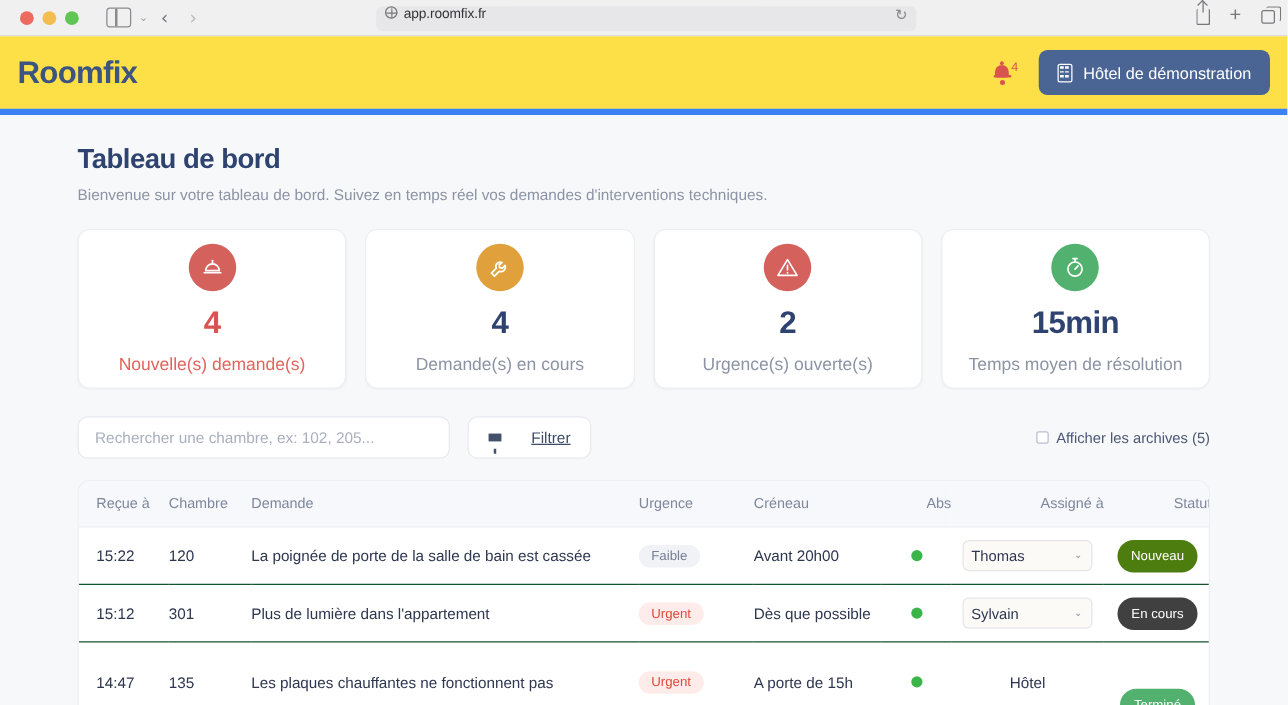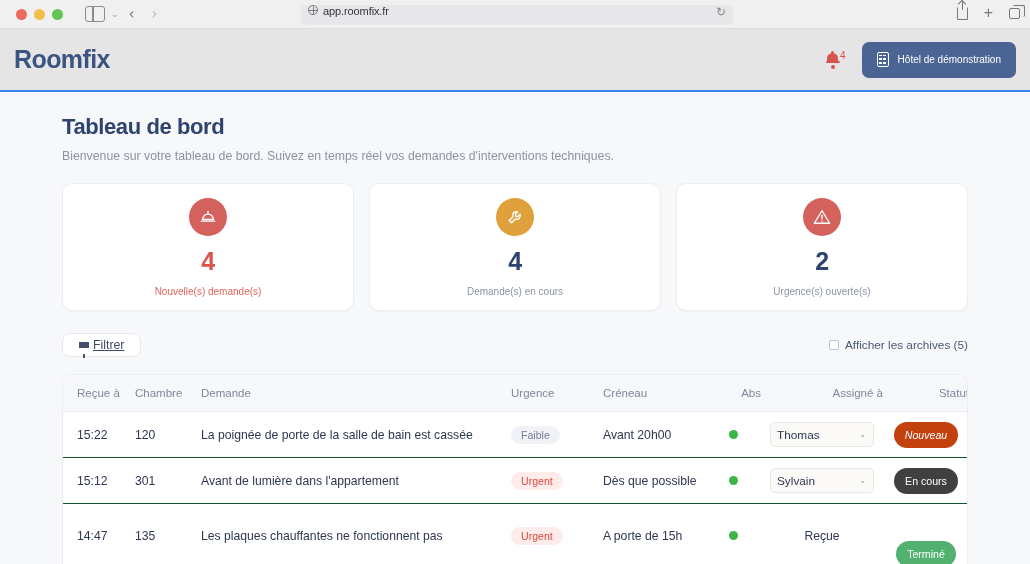--- a/index.html
+++ b/index.html
@@ -52,45 +52,45 @@
   .share-ic::before { content:""; position:absolute; left:4.2px; top:-6px; width:1.3px; height:9px; background:#77777c; }
   .share-ic::after { content:""; position:absolute; left:1.6px; top:-5.6px; width:5px; height:5px;
      border-left:1.3px solid #77777c; border-top:1.3px solid #77777c; transform: rotate(45deg); }
   .plus-ic { font-size:16px; color:#77777c; font-weight:300; line-height:1; }
   .tabs-ic { width:11px; height:11px; border:1.3px solid #77777c; border-radius:2px; position:relative; }
   .tabs-ic::before { content:""; position:absolute; left:2.5px; top:-3.5px; width:11px; height:11px;
       border:1.3px solid #77777c; border-radius:2px; border-bottom:none; border-left:none; }
 
   
   .app-header {
-    height: 63px; background: #e5e5e5;
+    height: 63px; background: #fde047;
     display: flex; align-items: center; justify-content: space-between;
     padding: 0 14px 0 14px;
-    border-bottom: 2px solid #3b82f6;
+    border-bottom: 5px solid #3b82f6;
   }
   .logo { font-size: 25px; font-weight: 700; color: #3c5481; letter-spacing: -0.6px; }
   .header-right { display: flex; align-items: center; gap: 16px; }
   .bell-wrap { position: relative; display:flex; align-items:center; }
   .bell {
     width: 13px; height: 13px; position: relative;
   }
   .bell-body {
     position:absolute; left:1px; top:0px; width:11px; height:10px;
     background:#d9534f;
     border-radius: 6px 6px 2px 2px;
   }
   .bell-body::after{ content:""; position:absolute; left:-1.5px; bottom:0; width:14px; height:1.6px; background:#d9534f; border-radius:1px;}
   .bell-clap { position:absolute; left:4.5px; bottom:-3px; width:4px; height:4px; background:#d9534f; border-radius:50%; }
   .bell-top { position:absolute; left:5px; top:-2.5px; width:3px; height:3px; background:#d9534f; border-radius:50%; }
   .bell-badge { font-size: 10px; color: #d9534f; margin-left: 1px; align-self:flex-start; margin-top:-3px; }
   .hotel-btn {
     background: #4a6594; color: #fff;
     border-radius: 7px; height: 36px;
     display: flex; align-items: center; gap: 9px;
-    padding: 0 15px; font-size: 10px; cursor: pointer;
+    padding: 0 15px; font-size: 13px; cursor: pointer;
     border: none;
   }
   .bldg { width: 12px; height: 15px; border: 1.3px solid #ffffff; border-radius: 2px; position: relative; display:grid;
      grid-template-columns: 1fr 1fr; gap:1.2px; padding:1.6px 1.8px; }
   .bldg i { background:#fff; display:block; height:1.6px; }
 
   
   .main { padding: 22px 62px 0 62px; }
   .page-title { font-size: 22px; font-weight: 700; color: #2f4370; letter-spacing: -0.4px; }
   .page-sub { font-size: 12.3px; color: #8c93a4; margin-top: 9px; }
@@ -100,35 +100,35 @@
     flex: 1; background: #fff; border: 1px solid #edeef2; border-radius: 10px;
     height: 128px; display: flex; flex-direction: column; align-items: center; justify-content: center;
     box-shadow: 0 1px 2px rgba(20,30,60,0.035);
   }
   .card-icon {
     width: 38px; height: 38px; border-radius: 50%;
     display: flex; align-items: center; justify-content: center; margin-bottom: 11px;
   }
   .card-val { font-size: 25px; font-weight: 700; color: #2f4370; letter-spacing:-0.5px; }
   .card-val.red { color: #d9534f; }
-  .card-label { font-size: 10px; color: #8c93a4; margin-top: 10px; }
+  .card-label { font-size: 14px; color: #8c93a4; margin-top: 10px; }
   .card-label.red { color: #e2635c; }
 
   .toolbar { display: flex; align-items: center; margin-top: 22px; gap: 14px; }
   .search-input {
     width: 298px; height: 34px; background: #fff;
     border: 1px solid #e7e9ef; border-radius: 8px;
     padding: 0 13px; font-size: 12.3px; color: #30374a;
     font-family: "Liberation Sans", sans-serif;
     outline: none;
   }
   .search-input::placeholder { color: #a9afbe; }
   .filter-btn {
-    height: 24px; background:#fff; border:1px solid #e7e9ef; border-radius: 8px;
-    display:flex; align-items:center; gap:4px; padding: 0 16px;
+    height: 34px; background:#fff; border:1px solid #e7e9ef; border-radius: 8px;
+    display:flex; align-items:center; gap:24px; padding: 0 16px;
     font-size: 12.3px; color: #3e4a66; cursor:pointer;text-decoration:underline;
   }
   .funnel { width:0;height:0;border-left:5px solid #44506c;border-right:5px solid #44506c;border-top:6px solid #44506c; position:relative; }
   .funnel::after{content:"";position:absolute;left:-1px;top:6px;width:2px;height:4px;background:#44506c;}
   .archives { margin-left: auto; display:flex; align-items:center; gap:6px; font-size: 11.8px; color: #4c5876; cursor:pointer;}
   .cbox { width: 10px; height: 10px; border: 1px solid #b9c0d0; border-radius: 2px; background:#fff; }
 
   
   .table-wrap {
     margin-top: 17px; background: #fff;
@@ -166,21 +166,21 @@
     appearance: none; -webkit-appearance:none;
     background-image: none; cursor: pointer; position: relative;
   }
   .sel-wrap { position: relative; display:inline-block; }
   .sel-caret { position:absolute; right:8px; top:50%; transform: translateY(-60%); font-size:8px; color:#8b92a3; pointer-events:none; }
   .assign-plain { font-size: 12.2px; color: #2e3750; }
   .status-pill {
     display:inline-block; min-width: 58px; padding: 7px 11px; border-radius: 15px;
     font-size: 10.6px; color: #fff; text-align:center;
   }
-  .status-pill.nouveau { background: #c2410c; font-style: italic; }
+  .status-pill.nouveau { background: #4d7c0f; }
   .status-pill.encours { background: #404040; }
   .status-pill.termine { background: #52b16e; margin-top: 37px; }
 </style>
 </head>
 <body>
 
 <div class="page">
 
   <div class="browser-bar">
     <div class="traffic">
@@ -265,23 +265,36 @@
           <svg width="20" height="20" viewBox="0 0 24 24" fill="none" stroke="#fff" stroke-width="1.6" stroke-linecap="round" stroke-linejoin="round">
             <path d="M12 4.5 2.8 19.5h18.4z"></path>
               <path d="M12 10v4.3"></path>
               <circle cx="12" cy="17" r="0.9" fill="#fff" stroke="none"></circle>
           </svg>
         </div>
         <div class="card-val">2</div>
         <div class="card-label">Urgence(s) ouverte(s)</div>
       </div>
 
+      <div class="card">
+        <div class="card-icon" style="background:#52b16e">
+          <svg width="20" height="20" viewBox="0 0 24 24" fill="none" stroke="#fff" stroke-width="1.6" stroke-linecap="round">
+            <circle cx="12" cy="13.5" r="6.8"></circle>
+              <path d="M12 13.5 15 10.4"></path>
+              <path d="M10 3.4h4"></path>
+              <path d="M12 3.4v2.9"></path>
+          </svg>
+        </div>
+        <div class="card-val">15min</div>
+        <div class="card-label">Temps moyen de résolution</div>
+      </div>
     </div>
 
     <div class="toolbar">
+      <input class="search-input" type="text" placeholder="Rechercher une chambre, ex: 102, 205..." style="">
       <div class="filter-btn">
         <span class="funnel"></span>
         <span>Filtrer</span>
       </div>
       <label class="archives">
         <span class="cbox"></span>
         <span>Afficher les archives (5)</span>
       </label>
     </div>
 
@@ -306,35 +319,35 @@
               <td class="col-demande">La poignée de porte de la salle de bain est cassée</td>
               <td class="col-urgence"><span class="chip faible">Faible</span></td>
               <td class="col-creneau">Avant 20h00</td>
               <td class="col-abs c"><span class="dot-green"></span></td>
               <td class="col-assigne c"><span class="sel-wrap"><select class="assign-select"><option>Thomas</option></select><span class="sel-caret">⌄</span></span></td>
               <td class="col-statut c"><span class="status-pill nouveau">Nouveau</span></td>
             </tr>
             <tr>
               <td class="col-recue">15:12</td>
               <td class="col-chambre">301</td>
-              <td class="col-demande">Avant de lumière dans l'appartement</td>
+              <td class="col-demande">Plus de lumière dans l'appartement</td>
               <td class="col-urgence"><span class="chip urgent">Urgent</span></td>
               <td class="col-creneau">Dès que possible</td>
               <td class="col-abs c"><span class="dot-green"></span></td>
               <td class="col-assigne c"><span class="sel-wrap"><select class="assign-select"><option>Sylvain</option></select><span class="sel-caret">⌄</span></span></td>
               <td class="col-statut c"><span class="status-pill encours">En cours</span></td>
             </tr>
             <tr>
               <td class="col-recue">14:47</td>
               <td class="col-chambre">135</td>
               <td class="col-demande">Les plaques chauffantes ne fonctionnent pas</td>
               <td class="col-urgence"><span class="chip urgent">Urgent</span></td>
               <td class="col-creneau">A porte de 15h</td>
               <td class="col-abs c"><span class="dot-green"></span></td>
-              <td class="col-assigne c"><span class="assign-plain">Reçue</span></td>
+              <td class="col-assigne c"><span class="assign-plain">Hôtel</span></td>
               <td class="col-statut c"><span class="status-pill termine">Terminé</span></td>
             </tr>
             <tr>
               <td class="col-recue">14:23</td>
               <td class="col-chambre">100</td>
               <td class="col-demande">La télécommande de la télévision ne fonctionne pas</td>
               <td class="col-urgence"></td>
               <td class="col-creneau">18h30</td>
               <td class="col-abs c"></td>
               <td class="col-assigne c"></td>

